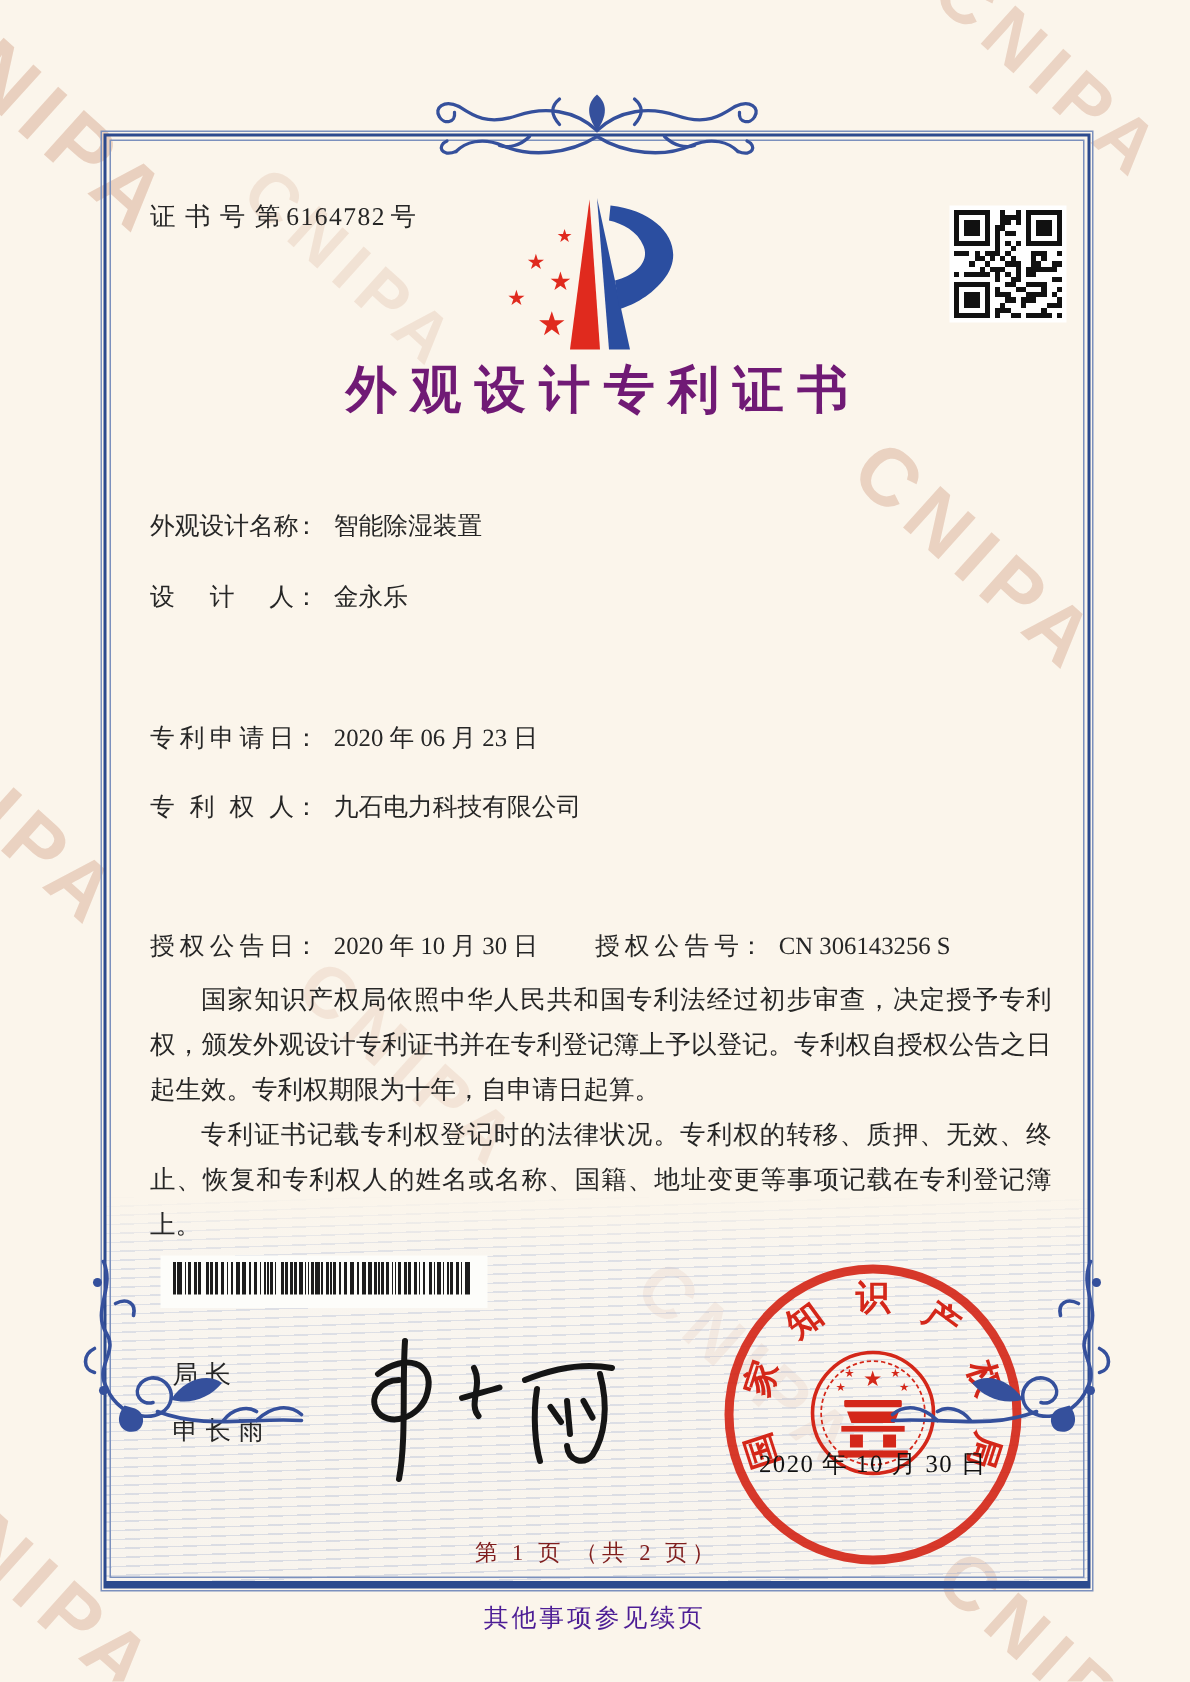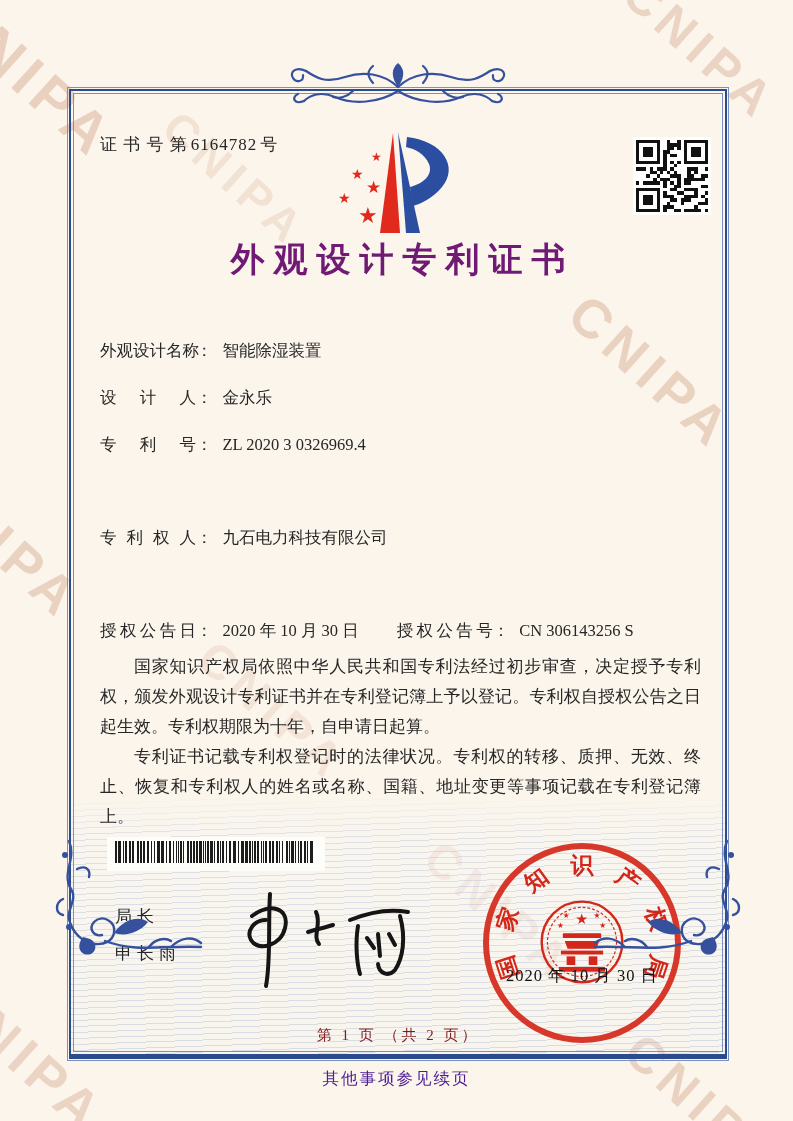--- a/index.html
+++ b/index.html
@@ -344,22 +344,22 @@
       </svg></div>
 
   <div class="title">外观设计专利证书</div>
 
   <div class="f-row" style="top:253px;">
     <span class="f-label">外观设计名称</span><span>：</span><span class="f-value">智能除湿装置</span>
   </div>
   <div class="f-row" style="top:300px;">
     <span class="f-label">设计人</span><span>：</span><span class="f-value">金永乐</span>
   </div>
-  <div class="f-row" style="top:347px;">
-    <span class="f-label">专利号</span><span>：</span><span class="f-value">ZL 2020 3 0326969.4</span>
+  <div class="f-row" style="top:394px;">
+    <span class="f-label">专利申请日</span><span>：</span><span class="f-value">2020 年 06 月 23 日</span>
   </div>
   <div class="f-row" style="top:440px;">
     <span class="f-label">专利权人</span><span>：</span><span class="f-value">九石电力科技有限公司</span>
   </div>
   <div class="f-row" style="top:533px;">
     <span class="f-label">授权公告日</span><span>：</span><span class="f-value">2020 年 10 月 30 日</span><span class="pair2"><span class="f-label">授权公告号</span><span>：</span><span class="f-value">CN 306143256 S</span></span>
   </div>
 
   <div class="body-text">
     <p>国家知识产权局依照中华人民共和国专利法经过初步审查，决定授予专利权，颁发外观设计专利证书并在专利登记簿上予以登记。专利权自授权公告之日起生效。专利权期限为十年，自申请日起算。</p>

